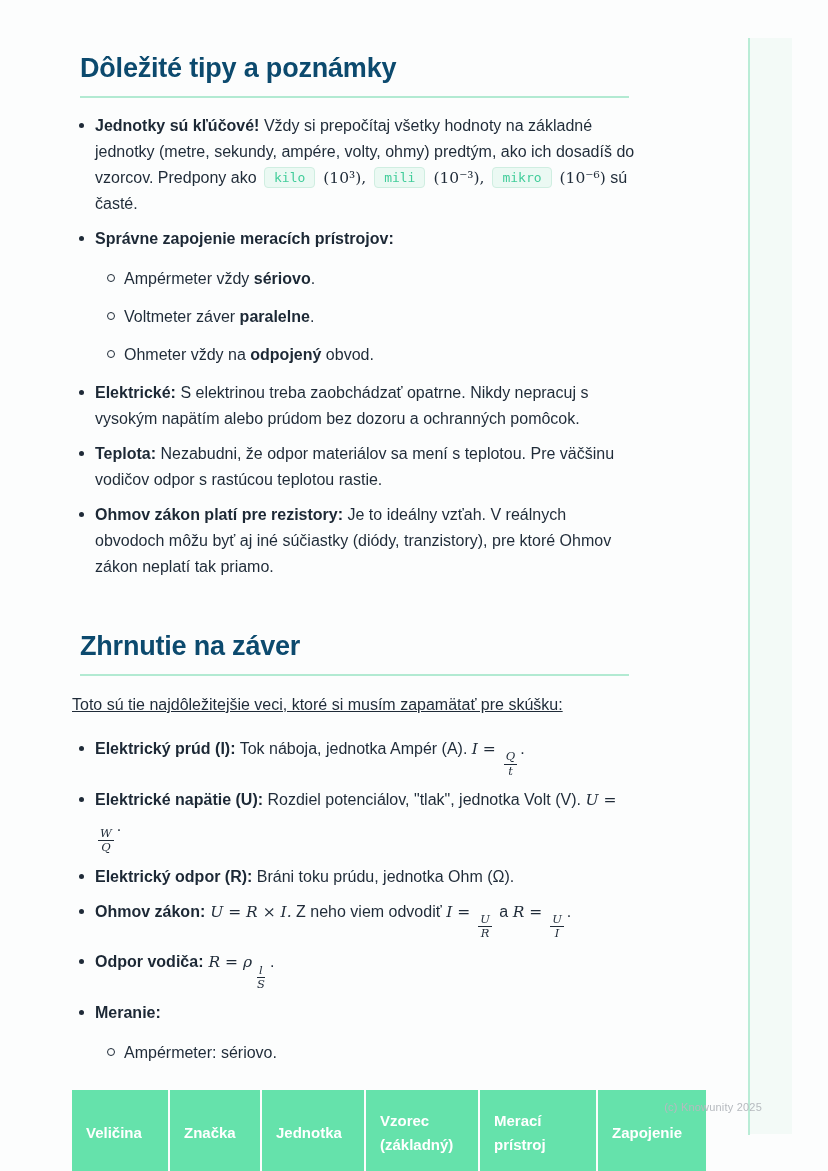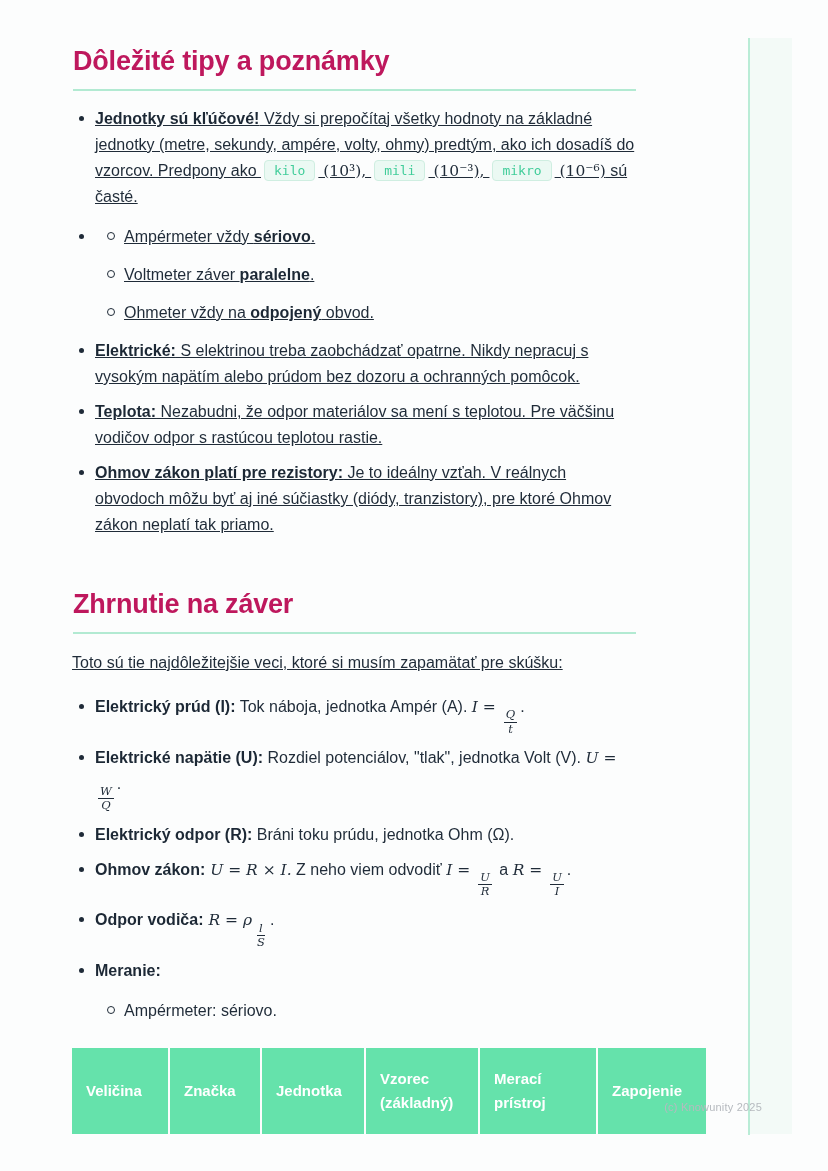--- a/index.html
+++ b/index.html
@@ -4,27 +4,27 @@
 <style>
   html,body{margin:0;padding:0;}
   body{
     width:828px;height:1171px;overflow:hidden;position:relative;
     background:#fcfdfd;
     font-family:"Liberation Sans",sans-serif;
     color:#1f2b38;
   }
   .content{position:absolute;left:72px;top:44px;width:565px;}
   h2.section-title{
-    margin:1px;font-size:27px;line-height:32px;font-weight:700;
-    color:#be185d;letter-spacing:-0.2px;
+    margin:8px;font-size:27px;line-height:32px;font-weight:700;
+    color:#0c4a6e;letter-spacing:-0.2px;
     border-bottom:2px solid #b2ead2;padding-bottom:12px;
   }
   .body-text{font-size:16px;line-height:26px;text-decoration:underline;}
   ul{list-style:none;margin:0;padding:0;}
-  ul.top{margin-top:15px;text-decoration:underline;}
+  ul.top{margin-top:15px;}
   li.disc{position:relative;padding-left:23px;margin-bottom:9px;font-size:16px;line-height:26px;}
   li.disc::before{content:"";position:absolute;left:7px;top:10px;width:5px;height:5px;border-radius:50%;background:#1f2b38;}
   ul.sub{margin-left:2px;margin-top:14px;}
   li.circ{position:relative;padding-left:27px;margin-bottom:12px;font-size:16px;line-height:26px;}
   li.circ::before{content:"";position:absolute;left:10px;top:8px;width:6px;height:6px;border-radius:50%;border:1.5px solid #1f2b38;background:transparent;}
   .seg-b{font-weight:700;color:#1c2835;}
   .seg-code{
     display:inline-block;font-family:"DejaVu Sans Mono",monospace;
     font-size:13px;line-height:17px;color:#41cd9a;background:#ebf9f3;
     border:1px solid #cfeee1;border-radius:4px;padding:1px 9px;margin:0 3px;
@@ -57,21 +57,21 @@
 </style>
 </head>
 <body>
 
 <div class="content">
 
   <h2 class="section-title">Dôležité tipy a poznámky</h2>
 
   <ul class="top">
     <li class="disc"><span><span class="seg-b">Jednotky sú kľúčové!</span><span class=""> Vždy si prepočítaj všetky hodnoty na základné jednotky (metre, sekundy, ampére, volty, ohmy) predtým, ako ich dosadíš do vzorcov. Predpony ako </span><span class="seg-code">kilo</span><span class="seg-serif"> (10³), </span><span class="seg-code">mili</span><span class="seg-serif"> (10⁻³), </span><span class="seg-code">mikro</span><span class="seg-serif"> (10⁻⁶)</span><span class=""> sú časté.</span></span></li>
-    <li class="disc">
+    <li class="disc"><span><span class="seg-b">Správne zapojenie meracích prístrojov:</span></span>
       <ul class="sub">
         <li class="circ"><span><span class="">Ampérmeter vždy </span><span class="seg-b">sériovo</span><span class="">.</span></span></li>
         <li class="circ"><span><span class="">Voltmeter záver </span><span class="seg-b">paralelne</span><span class="">.</span></span></li>
         <li class="circ"><span><span class="">Ohmeter vždy na </span><span class="seg-b">odpojený</span><span class=""> obvod.</span></span></li>
       </ul>
     </li>
     <li class="disc"><span><span class="seg-b">Elektrické:</span><span class=""> S elektrinou treba zaobchádzať opatrne. Nikdy nepracuj s vysokým napätím alebo prúdom bez dozoru a ochranných pomôcok.</span></span></li>
     <li class="disc"><span><span class="seg-b">Teplota:</span><span class=""> Nezabudni, že odpor materiálov sa mení s teplotou. Pre väčšinu vodičov odpor s rastúcou teplotou rastie.</span></span></li>
     <li class="disc"><span><span class="seg-b">Ohmov zákon platí pre rezistory:</span><span class=""> Je to ideálny vzťah. V reálnych obvodoch môžu byť aj iné súčiastky (diódy, tranzistory), pre ktoré Ohmov zákon neplatí tak priamo.</span></span></li>
   </ul>

